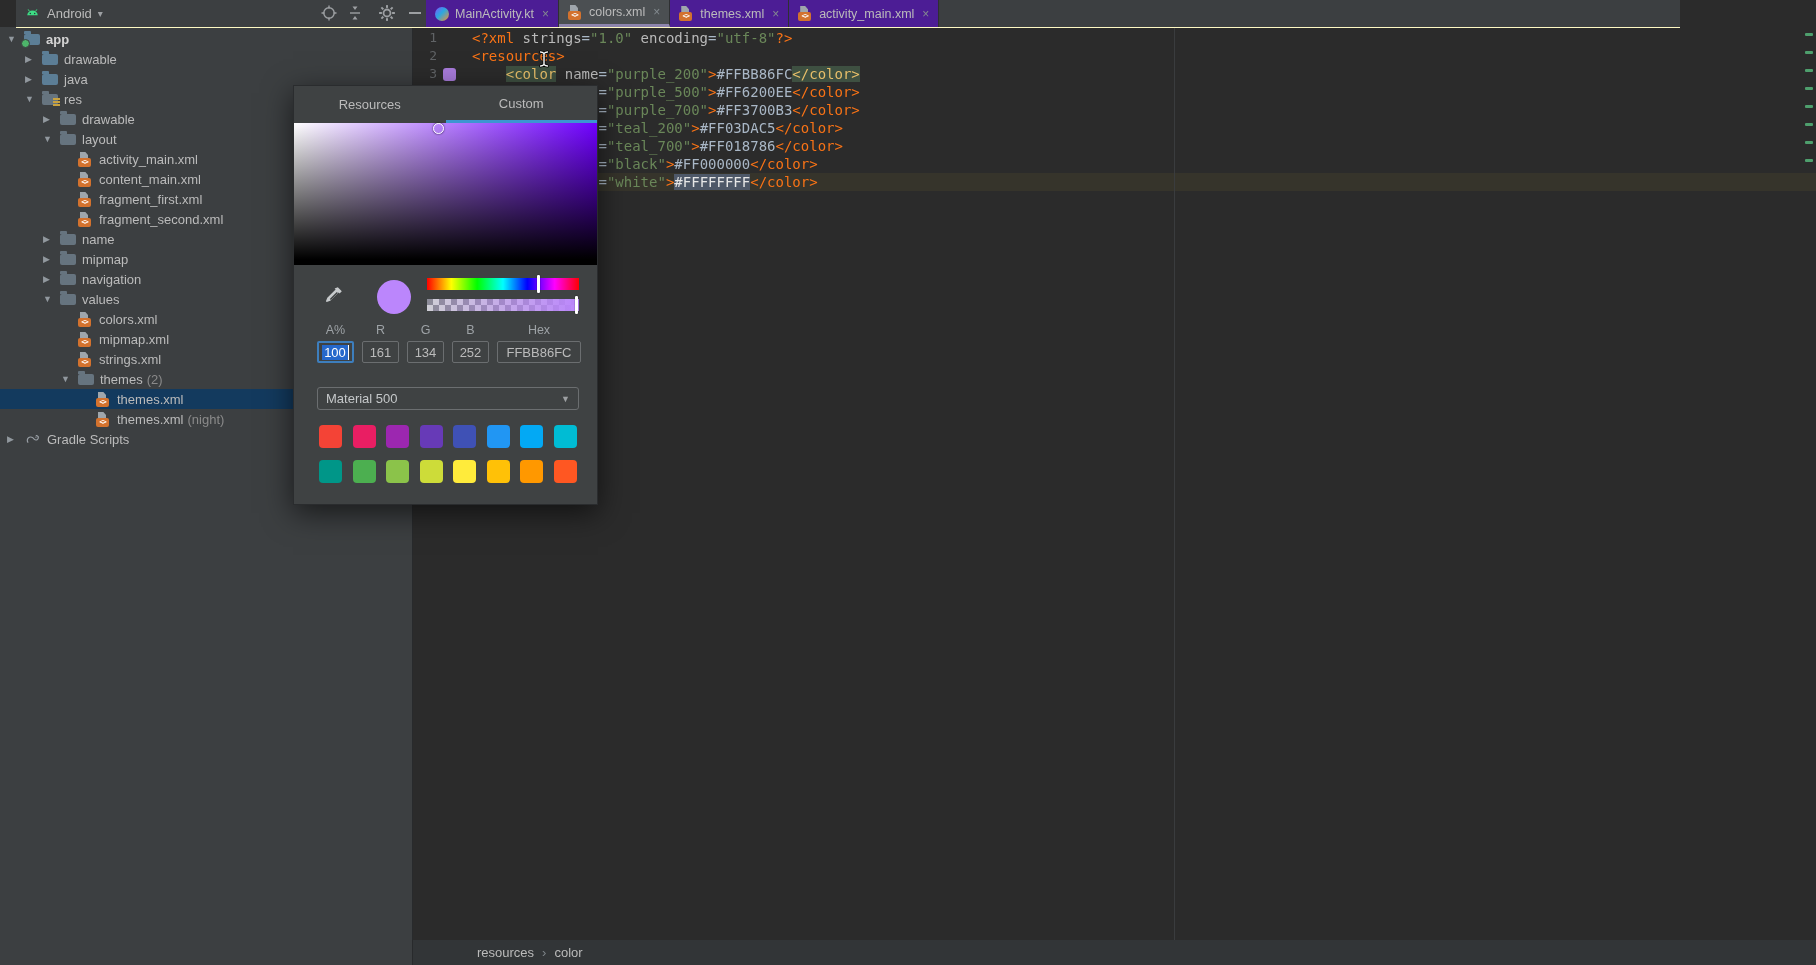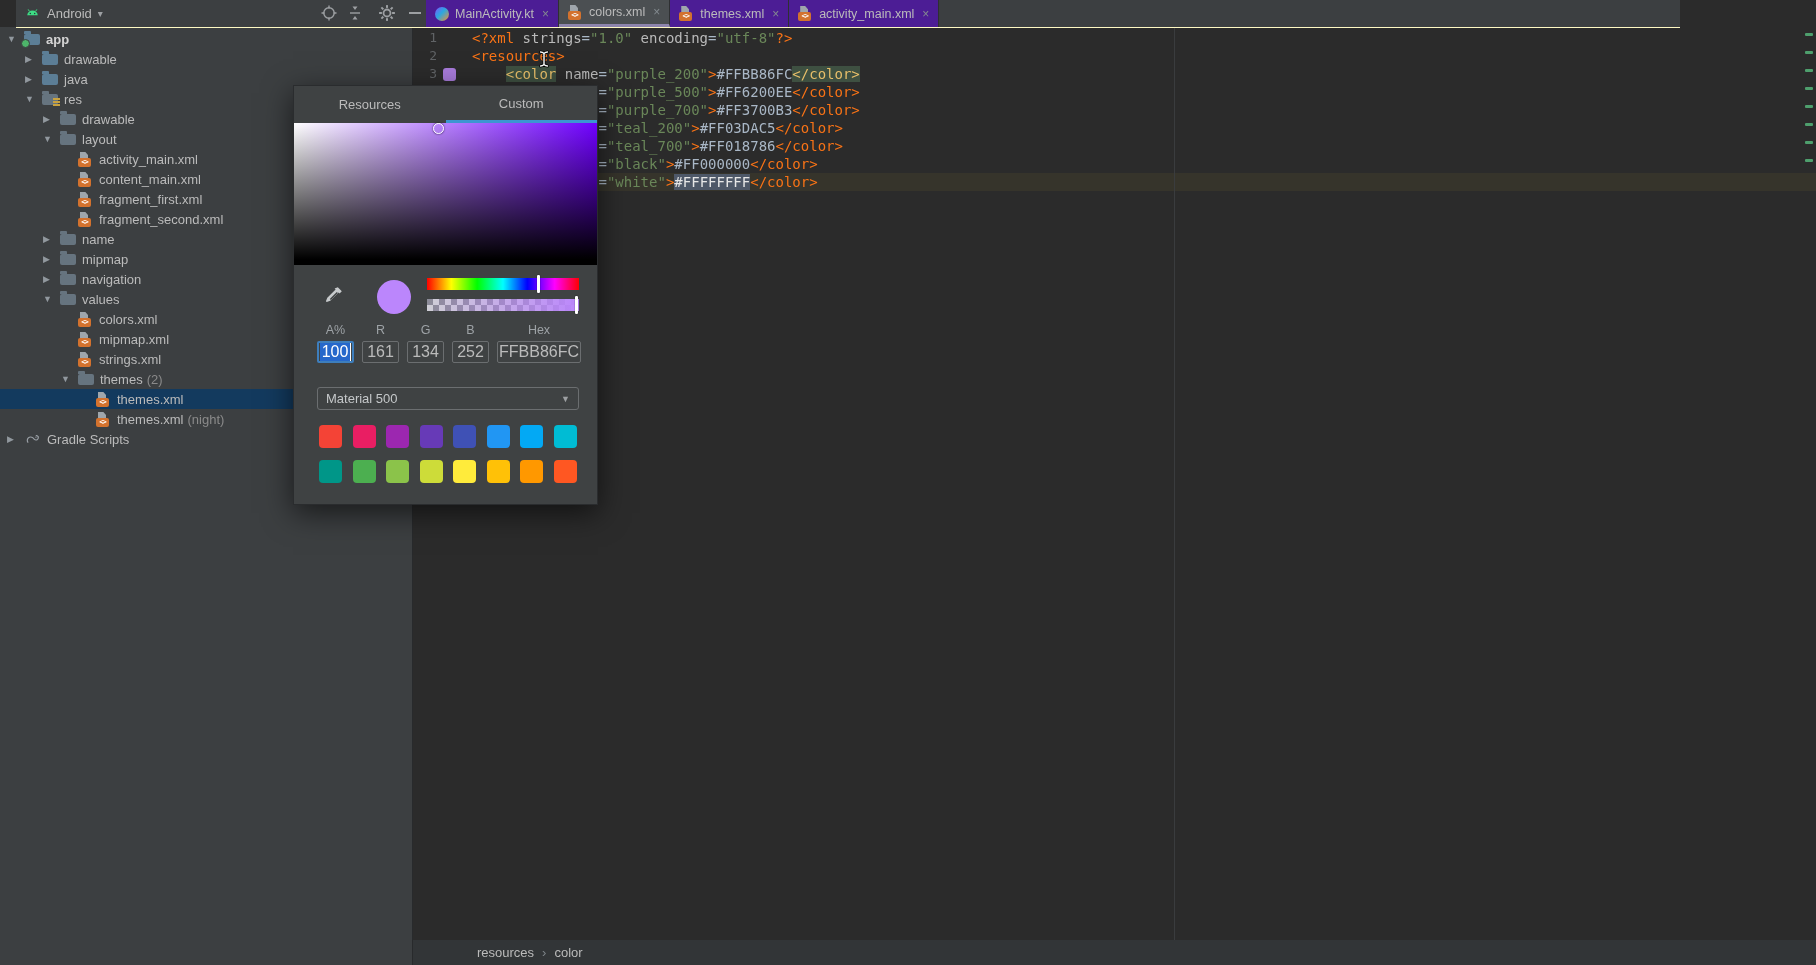--- a/index.html
+++ b/index.html
@@ -68,21 +68,21 @@
   #alphaBar{position:absolute;left:133px;top:213px;width:152px;height:12px;
      background:linear-gradient(to right,rgba(187,134,252,0),var(--cur,#BB86FC)),
        repeating-conic-gradient(#CFCFD6 0% 25%,#8C8C98 0% 50%);
      background-size:auto,12px 12px}
   #alphaInd{position:absolute;left:281px;top:210px;width:3px;height:18px;background:#fff;border-radius:1px;box-shadow:0 0 1px #000}
   #lblRow{position:absolute;left:23px;top:237px;display:flex;gap:8px;color:#9DA2A6;font-size:12.5px}
   #lblRow span{display:inline-block;text-align:center}
   .w37{width:37px}.w84{width:84px}
   #fldRow{position:absolute;left:23px;top:255px;display:flex;gap:8px}
   .fld{height:22px;border:1px solid #6B6E70;border-radius:2px;background:#3F4243;color:#BBBBBB;
-     display:flex;align-items:center;justify-content:center;font-size:16px;box-sizing:border-box}
+     display:flex;align-items:center;justify-content:center;font-size:13px;box-sizing:border-box}
   .fld.focus{border:2px solid #3D7EBD}
   .fld .selval{background:var(--selblue,#2668CB);color:#fff;padding:0 2px;border-right:1px solid #fff}
   #palette{position:absolute;left:23px;top:301px;width:262px;height:23px;border:1px solid #6B6E70;border-radius:3px;
      display:flex;align-items:center;box-sizing:border-box;color:#C5C8CA}
   #palette .pname{margin-left:8px}
   #palette .arr{position:absolute;right:8px;font-size:9px;color:#9DA0A3}
   .swRow{position:absolute;left:25px;display:flex;gap:10.5px}
   .sw{width:23px;height:23px;border-radius:4px}
   
   #ibeam{position:absolute;left:538px;top:50px;z-index:40}

